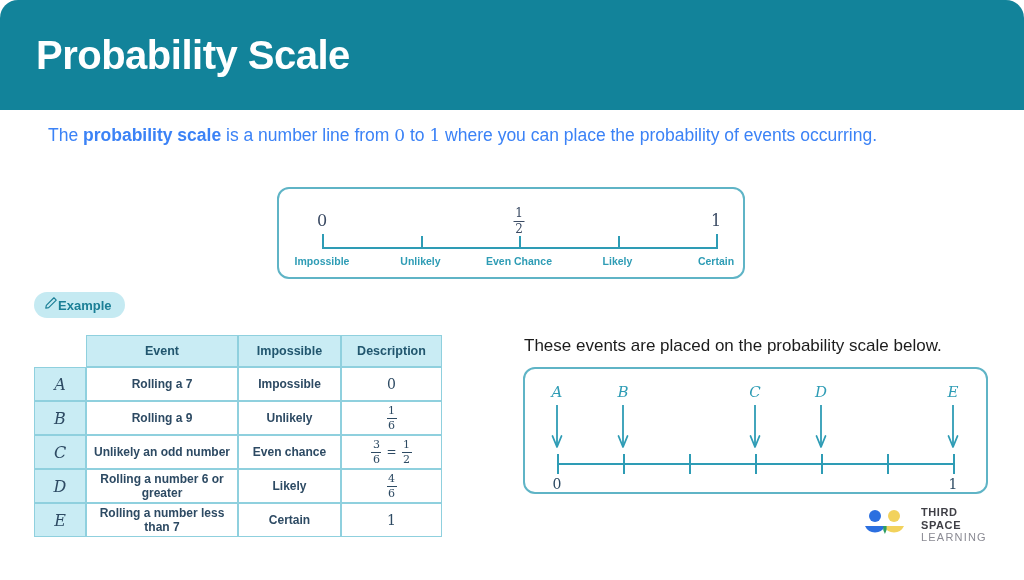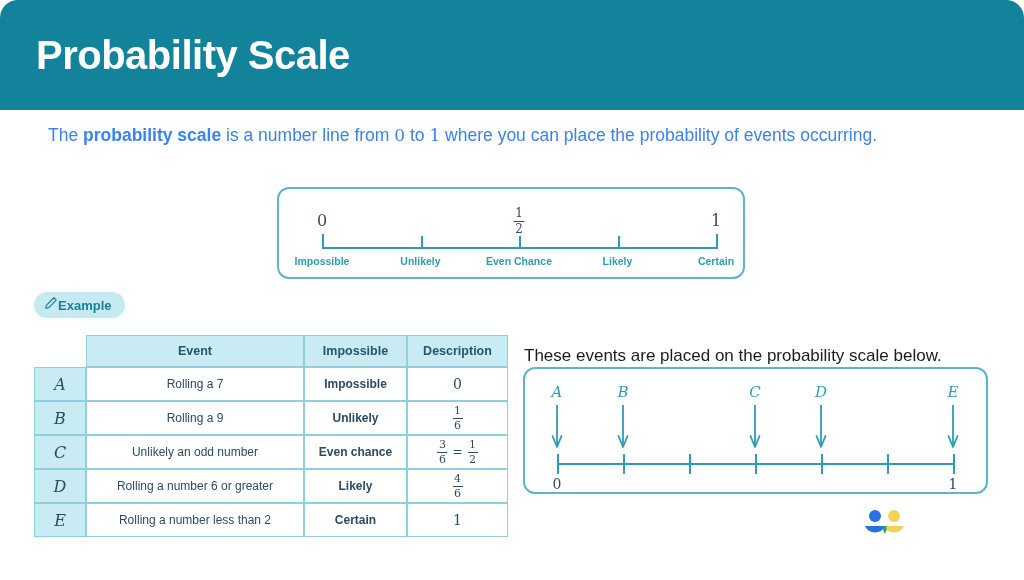--- a/index.html
+++ b/index.html
@@ -180,21 +180,21 @@
     background: transparent;
   }
   .prob-table td.rowlab {
     background: #c9ecf4;
     font-family: "DejaVu Serif", serif;
     font-style: italic;
     font-size: 16px;
     color: #2d4a63;
     width: 52px;
   }
-  .prob-table td.ev { width: 218px; font-weight: normal; font-size: 12px; text-align: center;}
+  .prob-table td.ev { width: 152px; font-weight: bold; font-size: 12px; text-align: center;}
   .prob-table td.de { width: 103px; font-weight: bold; font-size: 12px;}
   .prob-table td.pr { width: 101px; }
   .prob-table tbody tr { height: 34px; }
   .cellnum {
     font-family: "DejaVu Serif", serif;
     font-size: 14px;
   }
   .frac {
     display: inline-block;
     text-align: center;
@@ -211,21 +211,21 @@
     font-family: "DejaVu Serif", serif;
     font-size: 12px;
     margin: 0 5px;
     vertical-align: middle;
   }
 
   
   .right-text {
     position: absolute;
     left: 524px;
-    top: 346px;
+    top: 336px;
     font-size: 17px;
     color: #1c1c1c;
     white-space: nowrap;
   }
 
   
   .nl2-wrap {
     position: absolute;
     left: 32px;
     top: 14px;
@@ -371,21 +371,21 @@
           <td class="pr"><span class="frac"><span class="n">3</span><span class="b"></span><span class="d">6</span></span><span class="eq">=</span><span class="frac"><span class="n">1</span><span class="b"></span><span class="d">2</span></span></td>
         </tr>
         <tr>
           <td class="rowlab">D</td>
           <td class="ev">Rolling a number 6 or greater</td>
           <td class="de">Likely</td>
           <td class="pr"><span class="frac"><span class="n">4</span><span class="b"></span><span class="d">6</span></span></td>
         </tr>
         <tr>
           <td class="rowlab">E</td>
-          <td class="ev">Rolling a number less than 2</td>
+          <td class="ev">Rolling a number less than 7</td>
           <td class="de">Certain</td>
           <td class="pr"><span class="cellnum">1</span></td>
         </tr>
       </tbody>
   </table>
 
   <div class="right-text">These events are placed on the probability scale below.</div>
 
   <div class="diagram-box" id="scale-box-2">
     <div class="nl2-wrap" id="nl2">
@@ -430,15 +430,19 @@
   <div class="logo">
     <div class="logo-mark">
       <svg width="50" height="32" viewBox="0 0 50 32">
         <circle cx="13" cy="7" r="6" fill="#2b6fe0"></circle>
         <circle cx="32" cy="7" r="6" fill="#f2d25c"></circle>
         <path d="M3 17 a11 11 0 0 0 20 0 z" fill="#2b6fe0"></path>
         <path d="M22 17 a11 11 0 0 0 20 0 z" fill="#f2d25c"></path>
         <path d="M21.2 17 h3.4 a11 11 0 0 1 -1.7 8 a11 11 0 0 1 -1.7 -8 z" fill="#2e9e63"></path>
       </svg>
     </div>
+    <div class="logo-text">
+      <div class="logo-line1">THIRD SPACE</div>
+      <div class="logo-line2">LEARNING</div>
+    </div>
   </div>
 
 </div>
 
 </body></html>

